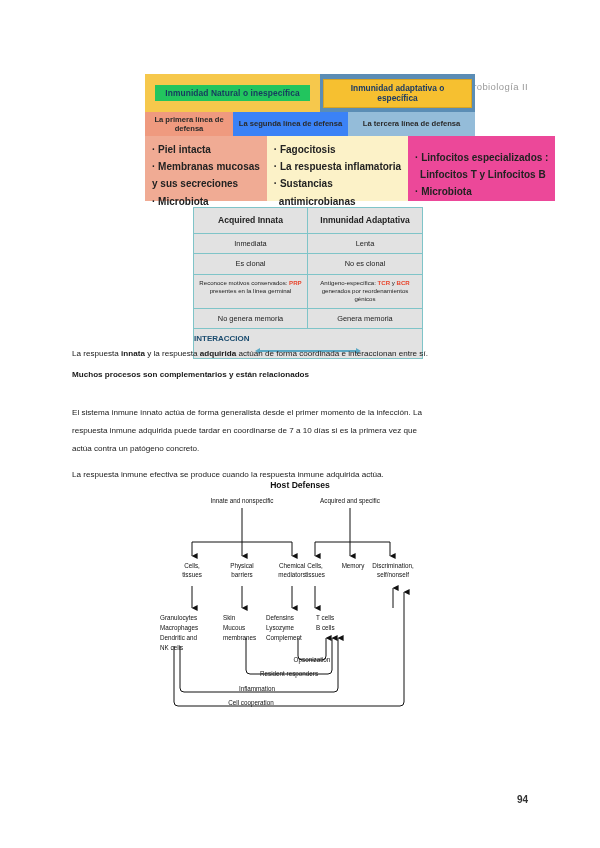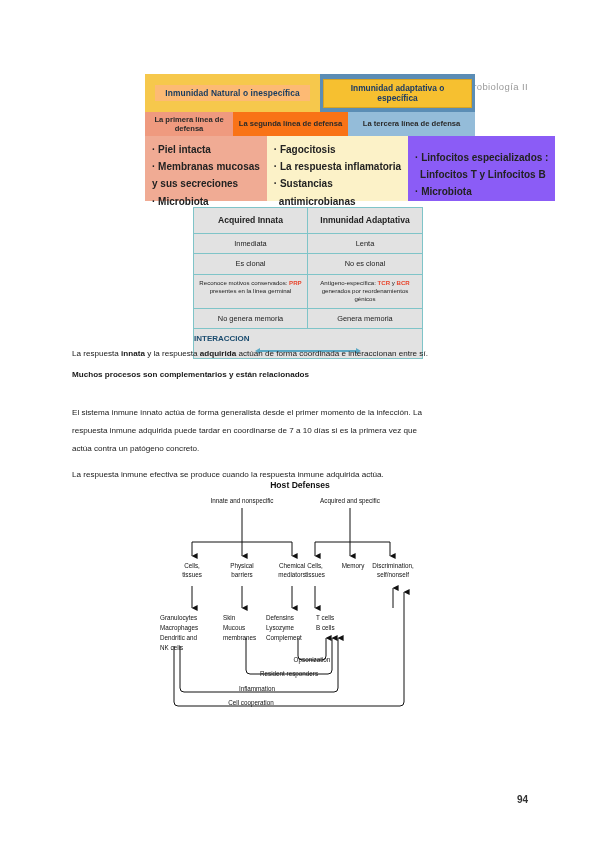--- a/index.html
+++ b/index.html
@@ -21,46 +21,46 @@
   }
 
   
   .t1{position:absolute;left:145px;top:74px;width:330px;}
   .t1-head{display:flex;height:38px;}
   .t1-head-left{
     flex:0 0 175px;background:#f6c84c;display:flex;align-items:center;
     justify-content:center;
   }
   .t1-head-left .chip{
-    background:#fdba74;color:#163a5f;font-weight:bold;font-size:8.4px;
+    background:#22c55e;color:#163a5f;font-weight:bold;font-size:8.4px;
     padding:3px 10px;white-space:nowrap;letter-spacing:.1px;
   }
   .t1-head-right{
     flex:1 1 auto;background:#5b8db5;display:flex;align-items:center;
     justify-content:flex-start;padding:3px;
   }
   .t1-head-right .chip{
     background:#f6c030;color:#1d3b63;font-weight:bold;font-size:8.4px;
     text-align:center;line-height:1.25;padding:3px 6px;width:100%;
     border:1px solid #d8a422;
   }
   .t1-sub{display:flex;height:24px;}
   .t1-sub > div{
     display:flex;align-items:center;justify-content:center;text-align:center;
     font-size:7.6px;font-weight:bold;line-height:1.2;color:#2a2a2a;
   }
   .c1{flex:0 0 88px;background:#ef9a7f;}
-  .c2{flex:0 0 115px;background:#f97316;}
+  .c2{flex:0 0 115px;background:#3b82f6;}
   .c3{flex:1 1 auto;background:#94bcd9;color:#17355c;}
   .t1-body{display:flex;height:65px;}
   .t1-body > div{padding:5px 7px 0 7px;font-size:10px;font-weight:bold;
     line-height:1.72;color:#222;}
   .b1{flex:0 0 88px;background:#f0ab94;}
   .b2{flex:0 0 115px;background:#fcf2c8;}
-  .b3{flex:1 1 auto;background:#8b5cf6;padding-top:13px !important;}
+  .b3{flex:1 1 auto;background:#ec4899;padding-top:13px !important;}
   .t1-body .li{white-space:nowrap;}
   .t1-body .li.ind{padding-left:5px;}
 
   
   .t2{
     position:absolute;left:193px;top:207px;width:230px;
     background:#e2e2e2;border:1px solid #7fc4c8;box-sizing:border-box;
   }
   .t2 .row{display:flex;border-bottom:1px solid #7fc4c8;}
   .t2 .row:last-child{border-bottom:none;}

